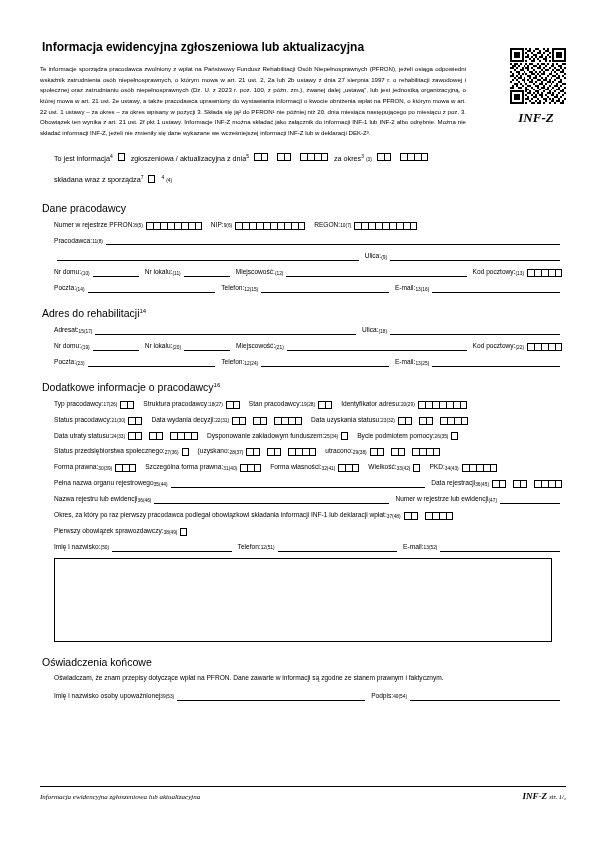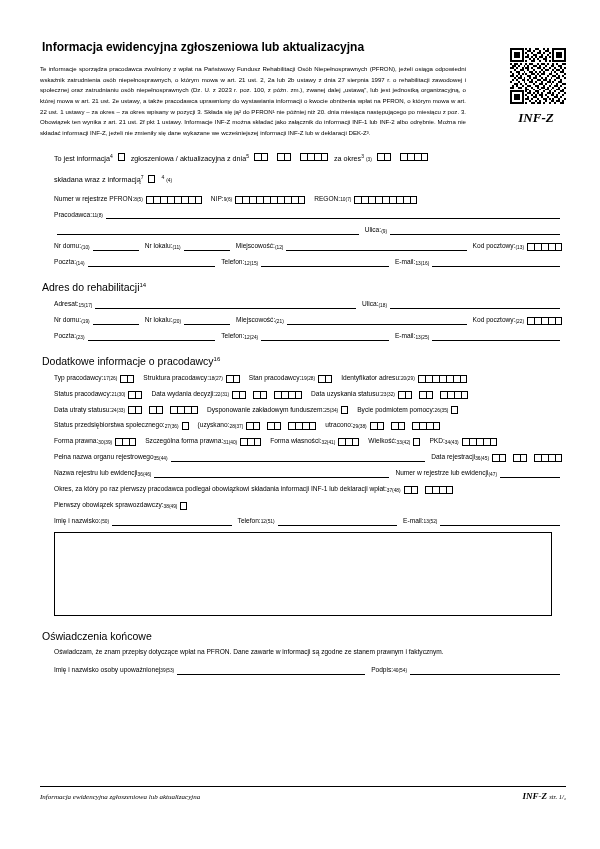--- a/index.html
+++ b/index.html
@@ -418,28 +418,29 @@
         <span class="cell"></span>
       </span>
     <span class="boxes">
         <span class="cell"></span>
         <span class="cell"></span>
         <span class="cell"></span>
         <span class="cell"></span>
       </span>
   </div>
   <div class="lead">
-    <span>składana wraz z informacją</span><sup>7</sup>
+    <span>składana wraz z sporządza</span><sup>7</sup>
     <span class="boxes">
         <span class="cell"></span>
       </span>
     <sup>4</sup>
     <span class="note">(4)</span>
   </div>
 
+  <h2 class="section">Dane pracodawcy</h2>
 
   <div class="row">
     <span class="lbl">Numer w rejestrze PFRON:</span>
       <sup>8</sup>
     <span class="note">(5)</span>
     <span class="boxes">
         <span class="cell"></span>
         <span class="cell"></span>
         <span class="cell"></span>
         <span class="cell"></span>

